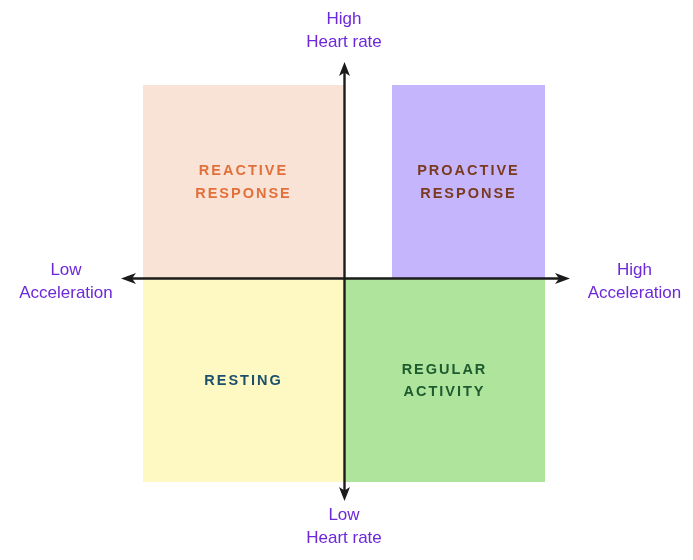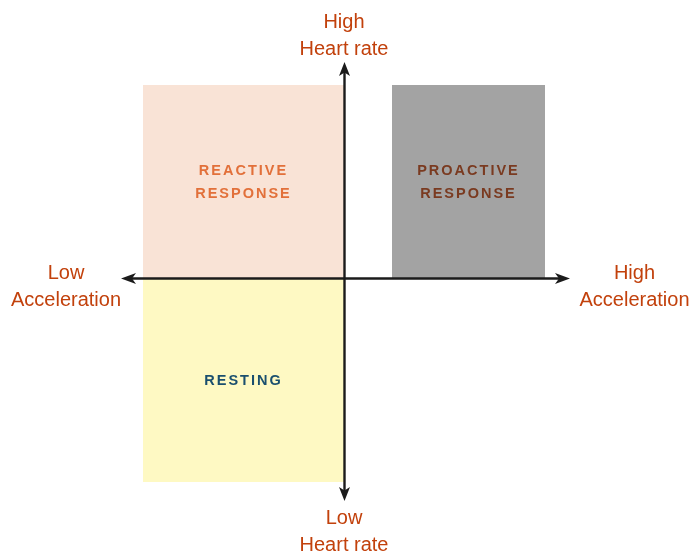--- a/index.html
+++ b/index.html
@@ -42,21 +42,21 @@
 
   .q-label {
     font-size: 14.5px;
     font-weight: bold;
     letter-spacing: 2.0px;
     line-height: 1.55;
     white-space: pre-line;
   }
 
   #q-reactive   { background: #F9E3D6; }
-  #q-proactive  { background: #a3a3a3; margin-left: 48px; }
+  #q-proactive  { background: #c4b5fd; margin-left: 48px; }
   #q-resting    { background: #fef9c3; }
   #q-regular    { background: #AEE49C; }
 
   #q-reactive  .q-label { color: #E2703A; }
   #q-proactive .q-label { color: #7A3A20; }
   #q-resting   .q-label { color: #1A4F6E; }
   #q-regular   .q-label { color: #1E5B2E; }
 
   
   .axis-svg {
@@ -64,22 +64,22 @@
     left: 0;
     top: 0;
     width: 693px;
     height: 560px;
     pointer-events: none;
   }
 
   
   .axis-label {
     position: absolute;
-    font-size: 20px;
-    color: #c2410c;
+    font-size: 17px;
+    color: #6d28d9;
     line-height: 1.35;
     white-space: pre-line;
     text-align: center;
   }
 
   #label-high-hr {
     left: 254px;
     top: 8px;
     width: 180px;
   }
@@ -118,20 +118,24 @@
 
     <div class="quadrant" id="q-proactive">
       <div class="q-label">PROACTIVE
 RESPONSE</div>
     </div>
 
     <div class="quadrant" id="q-resting">
       <div class="q-label">RESTING</div>
     </div>
 
+    <div class="quadrant" id="q-regular">
+      <div class="q-label">REGULAR
+ACTIVITY</div>
+    </div>
 
   </div>
 
   <svg class="axis-svg" viewBox="0 0 693 560">
     <defs>
       <marker id="arrowUp" markerWidth="9" markerHeight="9" refX="4.5" refY="8" orient="auto-start-reverse" markerUnits="userSpaceOnUse">
         <path d="M0,8 L4.5,0 L9,8 L4.5,5.6 Z" fill="#1b1b1b"></path>
       </marker>
       <marker id="arrowHead" markerWidth="11" markerHeight="9" refX="10" refY="4.5" orient="auto" markerUnits="userSpaceOnUse">
         <path d="M0,0 L11,4.5 L0,9 L3,4.5 Z" fill="#1b1b1b"></path>

